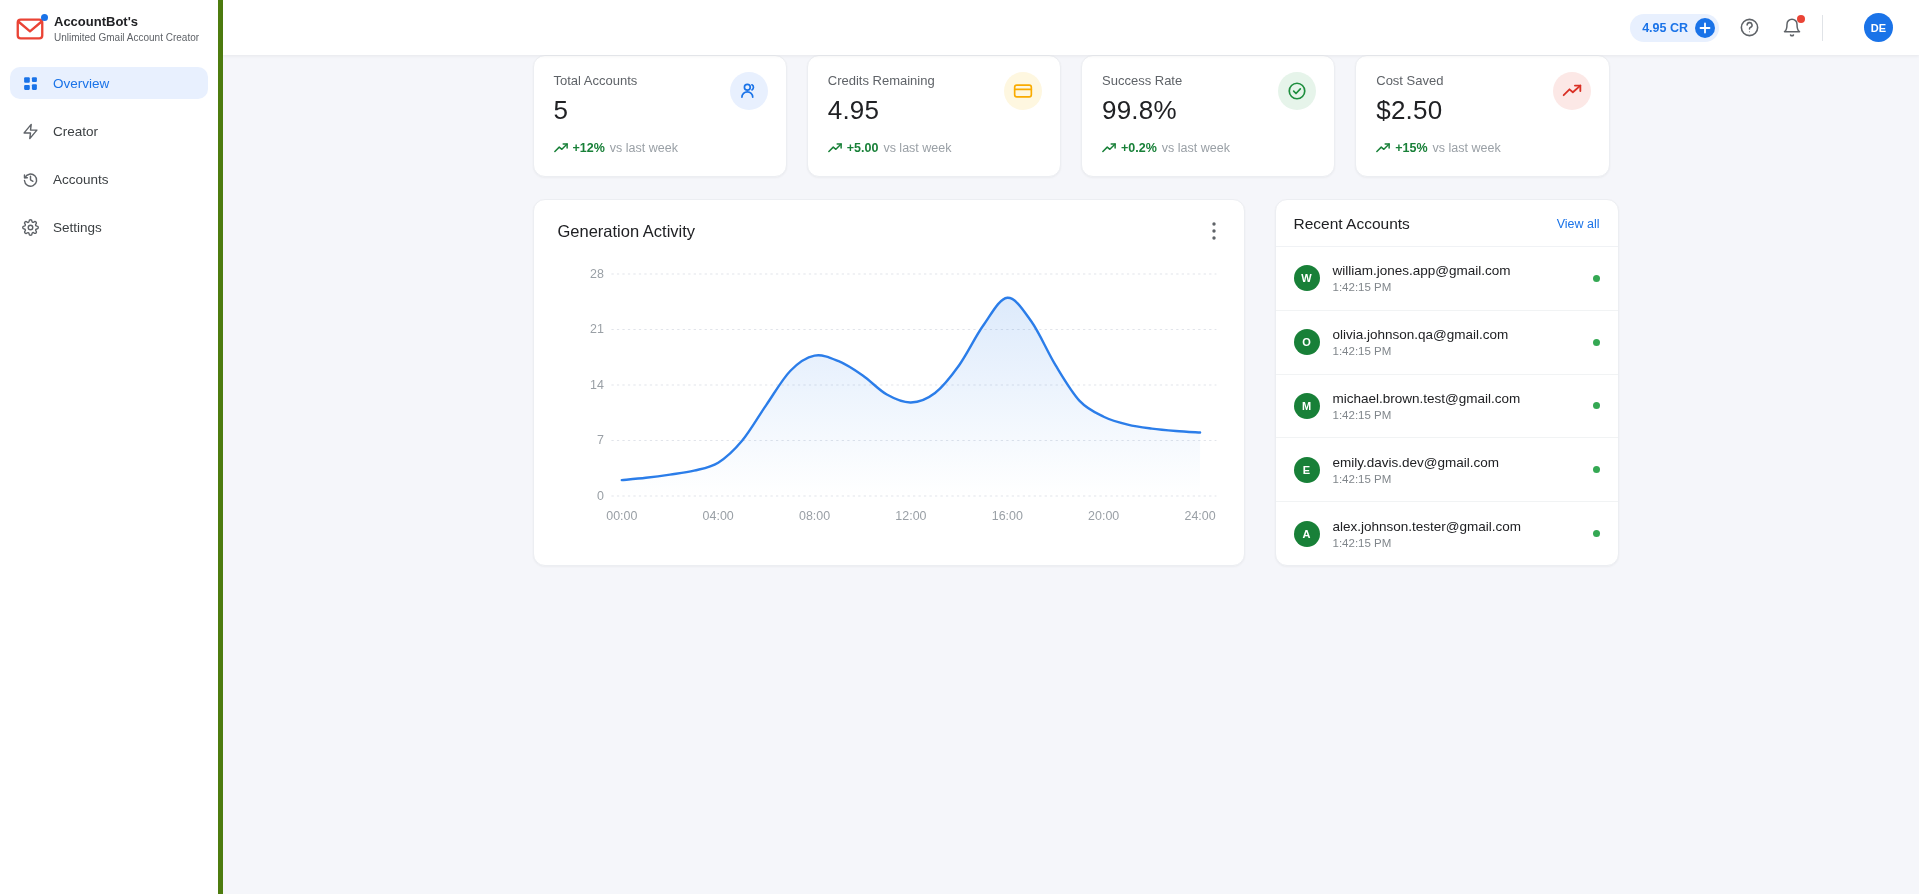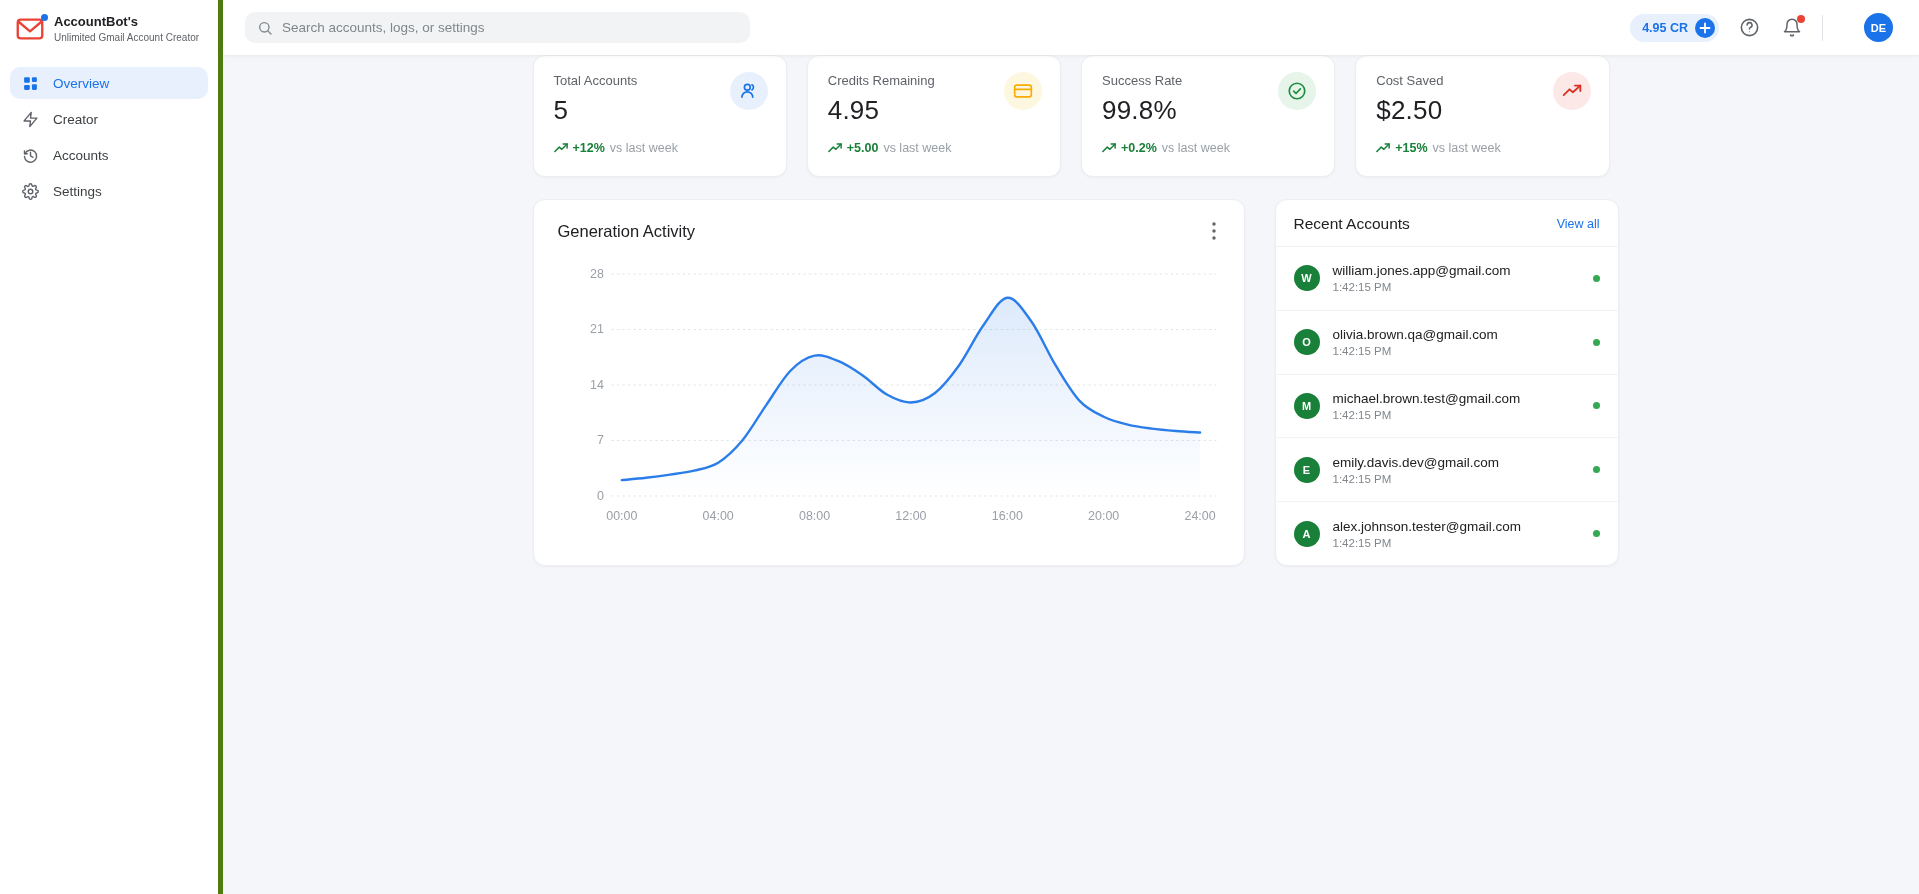--- a/index.html
+++ b/index.html
@@ -10,21 +10,21 @@
   
   .sidebar { width:223px; height:100%; background:#fff; border-right:5px solid #4d7c0f; display:flex; flex-direction:column; flex-shrink:0; }
   .logo { display:flex; align-items:center; gap:10px; padding:13px 16px 10px 16px; height:55px; }
   .logo-icon-wrap { position:relative; width:28px; height:24px; }
   .logo-dot { position:absolute; top:-3px; right:-4px; width:7px; height:7px; border-radius:50%; background:#1a73e8; }
   .logo-text-name { font-size:13px; font-weight:bold; color:#202124; line-height:1.25; }
   .logo-text-tag { font-size:10px; color:#5f6368; line-height:1.3; }
   .new-account-btn { margin:23px 18px 10px 17px; height:42px; border-radius:21px; background:#fff;
       border:1px solid #dfe1e5; box-shadow:0 1px 3px rgba(60,64,67,.12); display:flex; align-items:center; justify-content:center;
       gap:11px; font-size:14.5px; color:#202124; cursor:pointer; font-family:inherit; }
-  .nav { margin-top:12px; display:flex; flex-direction:column; gap:4px; padding:0 10px; }
+  .nav { margin-top:12px; display:flex; flex-direction:column; gap:16px; padding:0 10px; }
   .nav-item { display:flex; align-items:center; gap:14px; height:32px; padding:0 12px; border-radius:10px;
       font-size:13.5px; color:#3c4043; cursor:pointer; }
   .nav-item .nicon { display:flex; color:#5f6368; }
   .nav-item.active { background:#e8f0fe; color:#1a73e8; }
   .nav-item.active .nicon { color:#1a73e8; }
   .sidebar-spacer { flex:1; }
   .sidebar-footer { border-top:1px solid #e8eaed; padding:12px 10px 14px 10px; }
   .signout-item { display:flex; align-items:center; gap:14px; height:34px; padding:0 12px; border-radius:10px;
       font-size:13.5px; color:#3c4043; cursor:pointer; }
   .signout-item .nicon { display:flex; color:#5f6368; }
@@ -152,29 +152,20 @@
       </div>
     </nav>
 
     <div class="sidebar-spacer"></div>
 
   </aside>
 
   <div class="main">
 
     <header class="topbar">
-      <div class="search-box">
-        <span style="display:flex;color:#80868b">
-          <svg width="16" height="16" viewBox="0 0 24 24" fill="none" stroke="currentColor" stroke-width="2" stroke-linecap="round">
-              <circle cx="11" cy="11" r="7"></circle>
-              <line x1="16.5" y1="16.5" x2="21" y2="21"></line>
-            </svg>
-        </span>
-        <input type="text" placeholder="Search accounts, logs, or settings" style="">
-      </div>
 
       <div class="topbar-right">
         <button class="credits-pill">
           <span class="credits-text">4.95 CR</span>
           <span style="display:flex">
             <svg width="20" height="20" viewBox="0 0 20 20">
                 <circle cx="10" cy="10" r="10" fill="#1a73e8"></circle>
                 <path d="M10 5.5v9M5.5 10h9" stroke="#fff" stroke-width="1.8" stroke-linecap="round"></path>
               </svg>
           </span>
@@ -352,21 +343,21 @@
               <span>
                 <div class="acct-email">william.jones.app@gmail.com</div>
                 <div class="acct-time">1:42:15 PM</div>
               </span>
               <span class="acct-status"></span>
             </div>
 
             <div class="account-row">
               <span class="acct-avatar">O</span>
               <span>
-                <div class="acct-email">olivia.brown.qa@gmail.com</div>
+                <div class="acct-email">olivia.johnson.qa@gmail.com</div>
                 <div class="acct-time">1:42:15 PM</div>
               </span>
               <span class="acct-status"></span>
             </div>
 
             <div class="account-row">
               <span class="acct-avatar">M</span>
               <span>
                 <div class="acct-email">michael.brown.test@gmail.com</div>
                 <div class="acct-time">1:42:15 PM</div>

